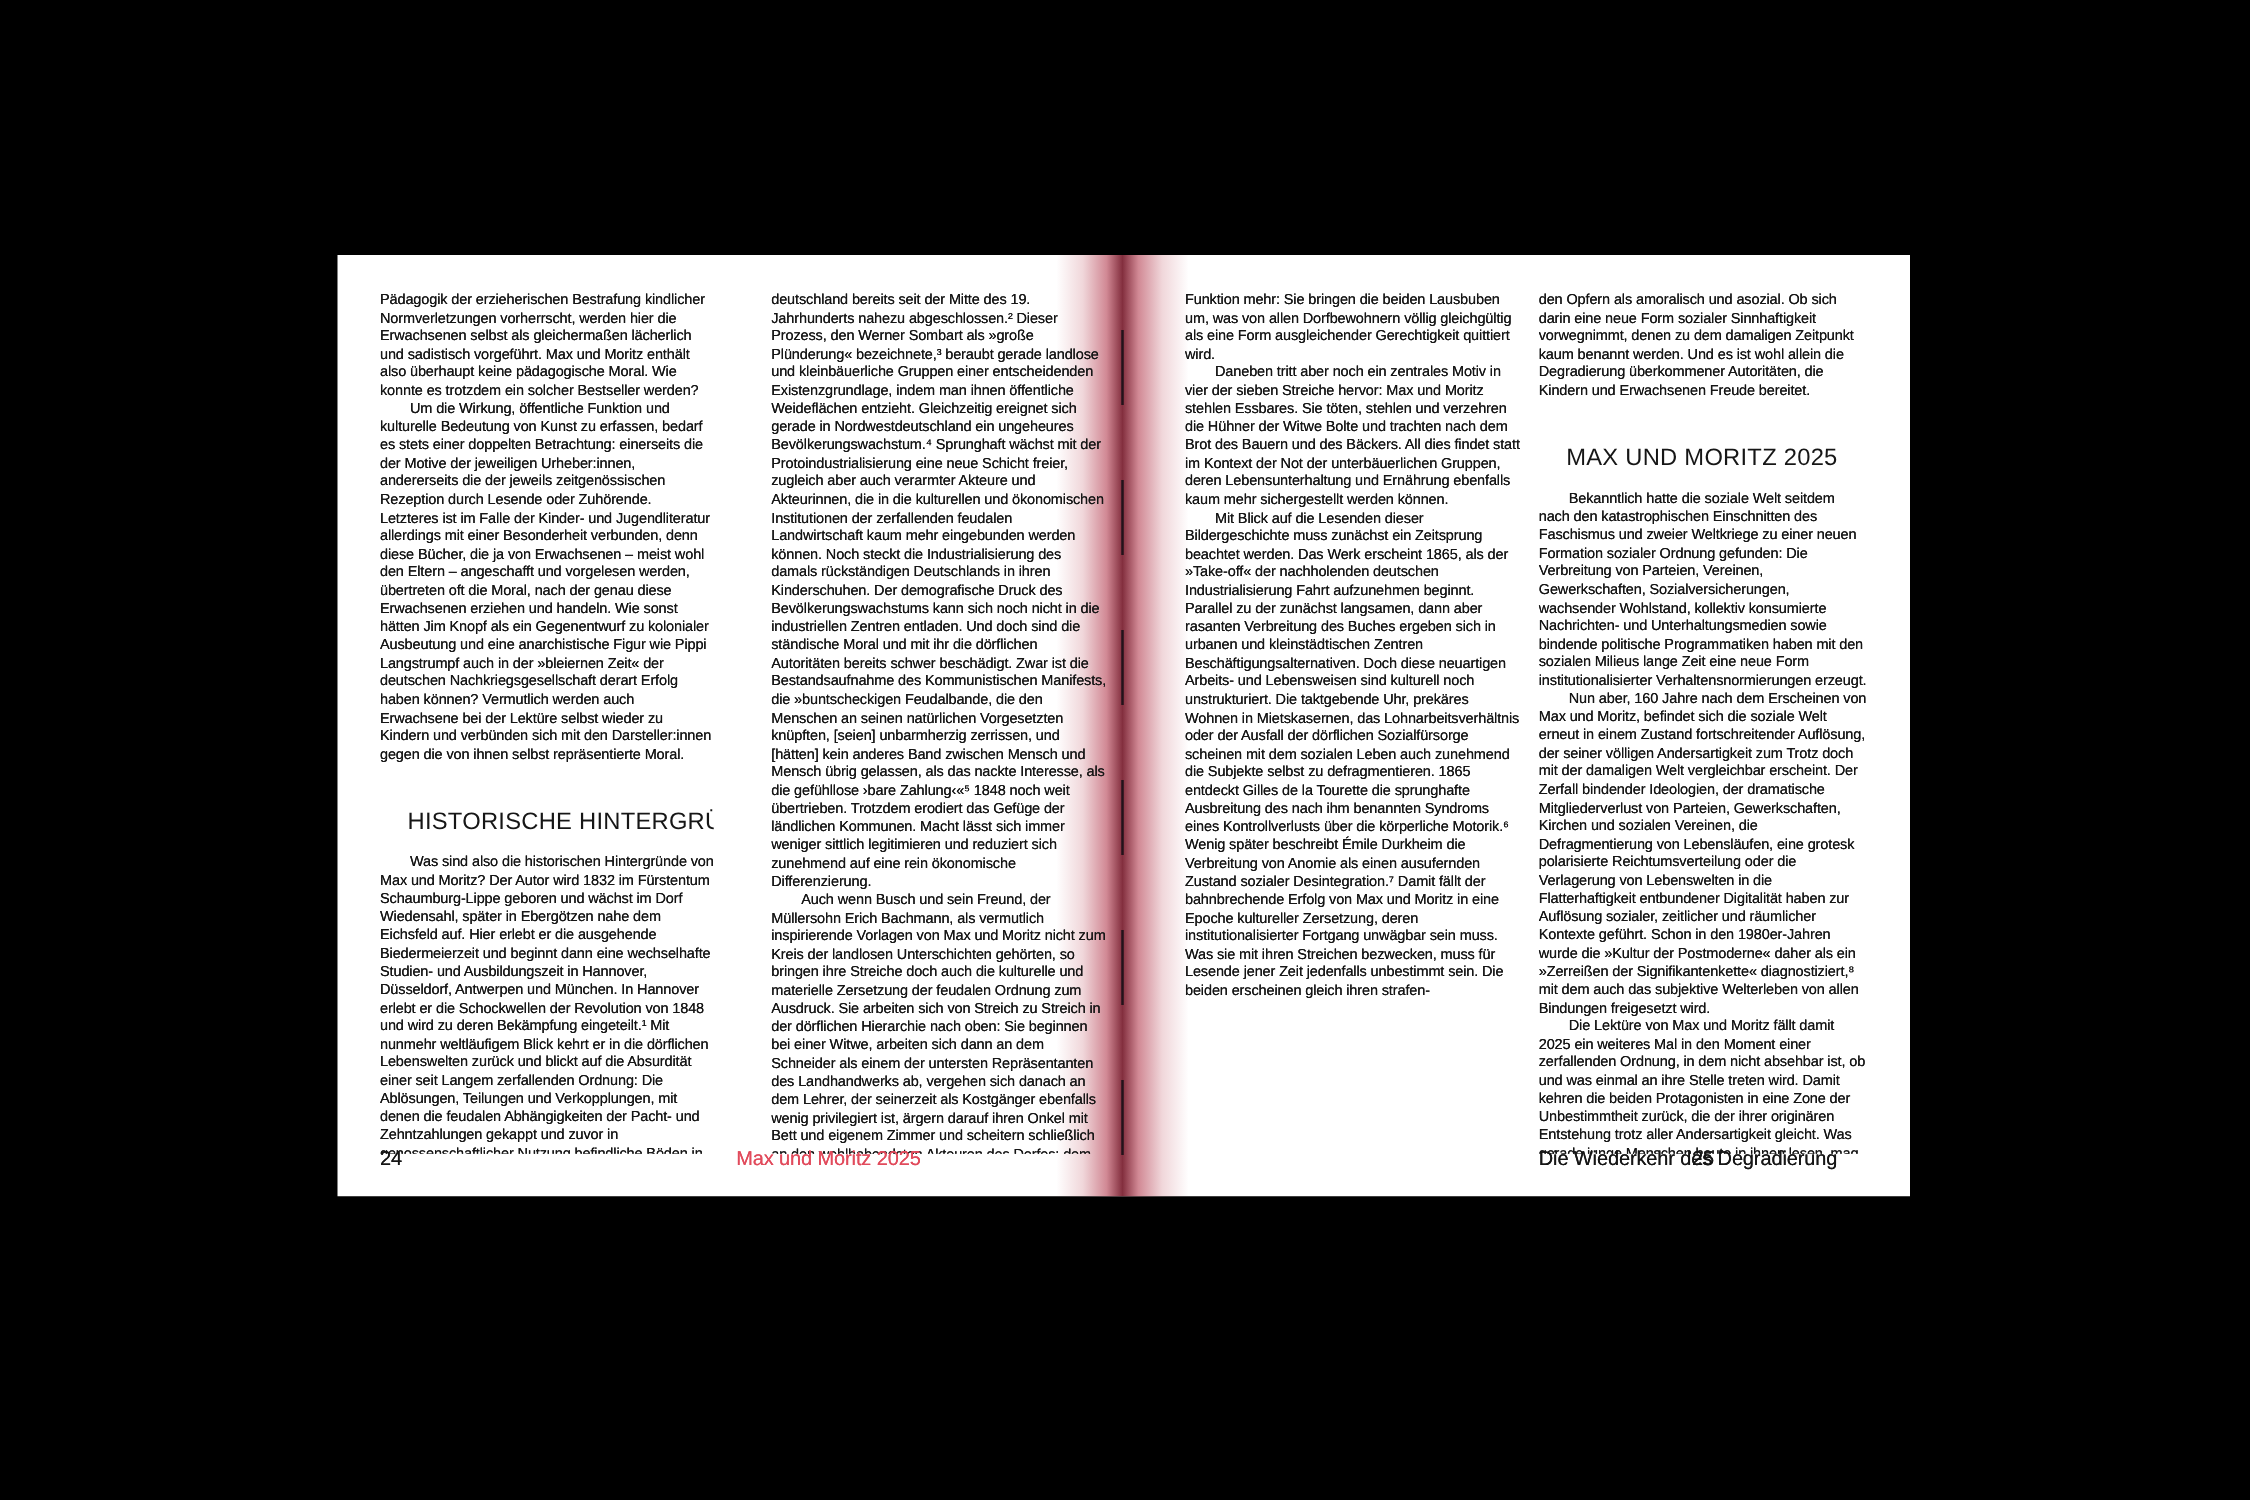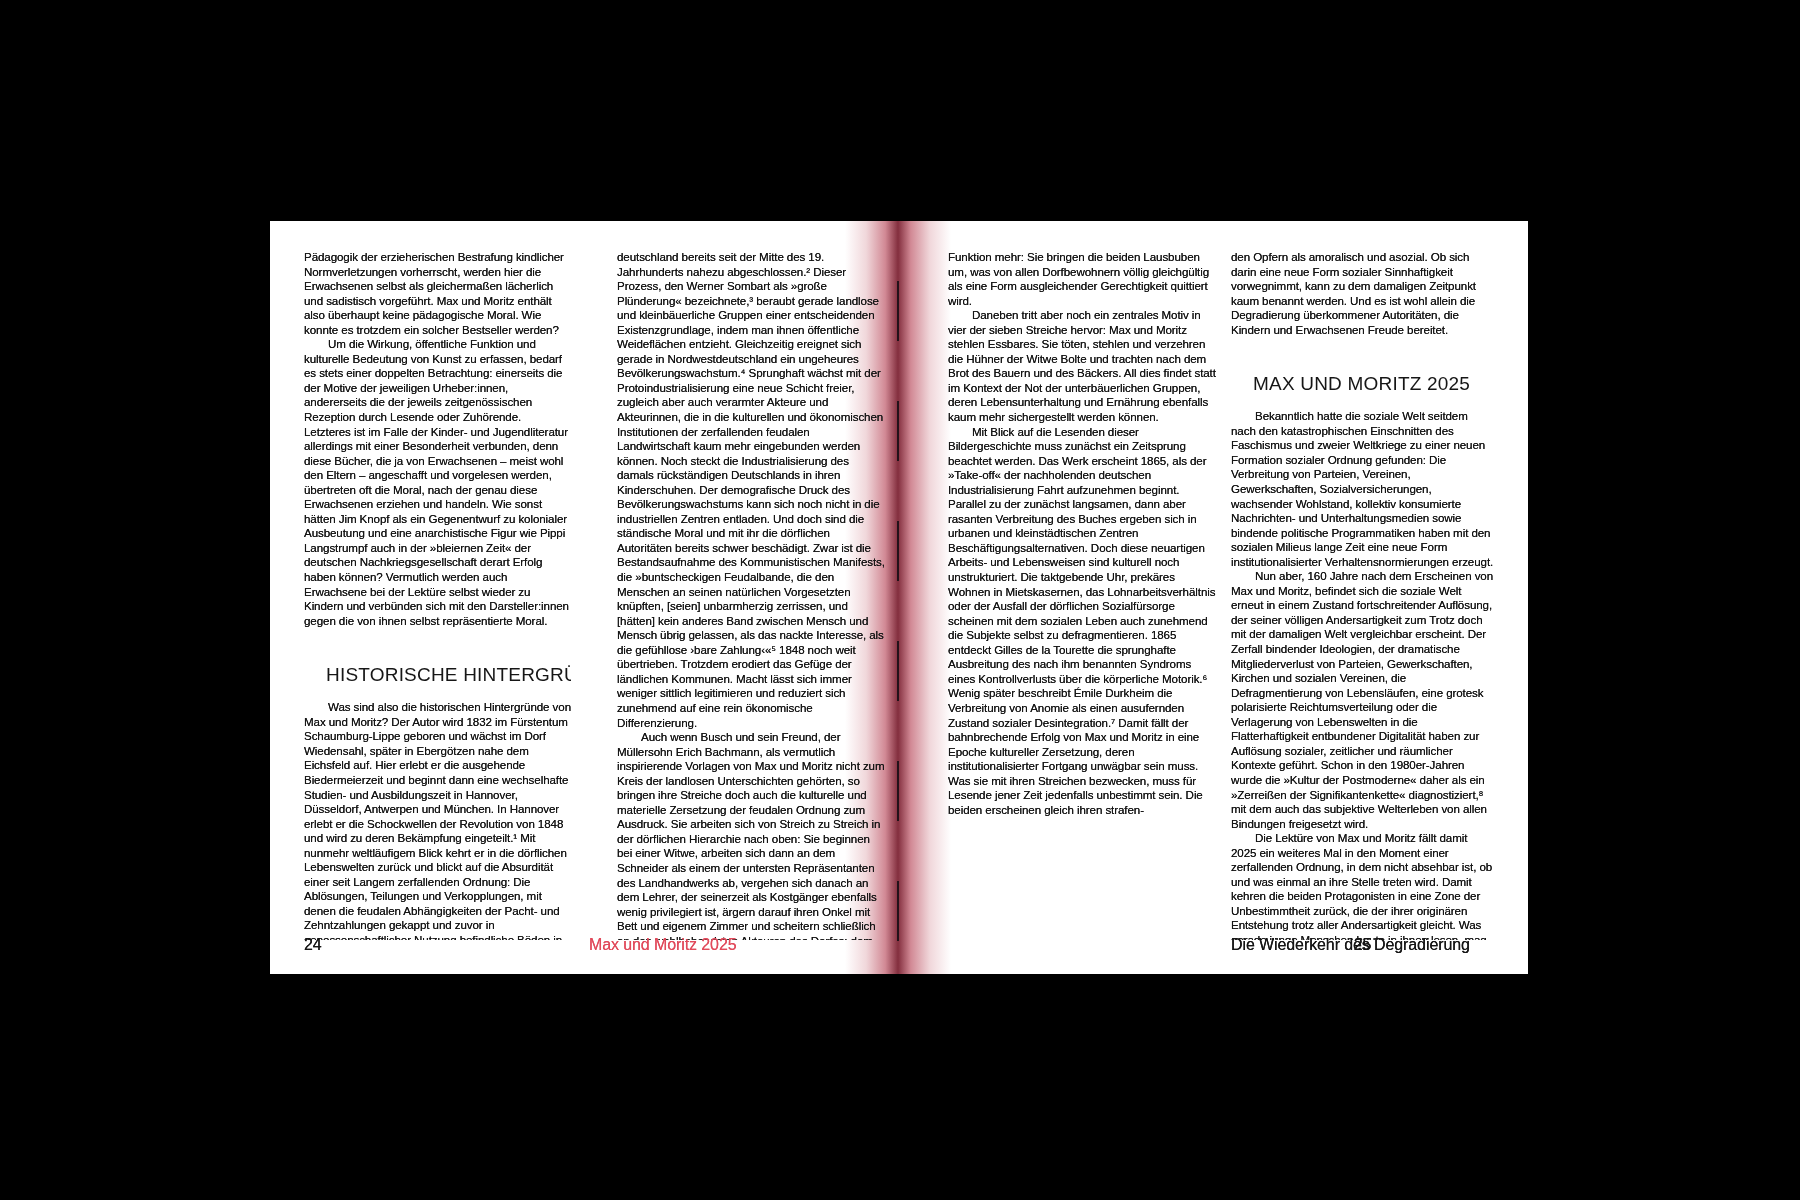--- a/index.html
+++ b/index.html
@@ -14,21 +14,21 @@
   }
   html,body{margin:0;padding:0;}
   body{
     width:1800px;height:1200px;
     background:var(--canvas_bg);
     position:relative;
     overflow:hidden;
     font-family:"Liberation Sans","DejaVu Sans",sans-serif;
   }
   .spread{
-    position:absolute;left:270px;top:221px;
+    position:absolute;left:270px;top:204px;
     width:1258px;height:753px;
     background:var(--page_bg);
   }
   .column{
     position:absolute;top:29px;height:690px;
     overflow:hidden;
     font-size:11.6px;
     line-height:14.55px;
     letter-spacing:-0.1px;
     font-weight:500;
@@ -118,21 +118,21 @@
       <p class="indent">Auch wenn Busch und sein Freund, der Müllersohn Erich Bachmann, als vermutlich inspirierende Vorlagen von Max und Moritz nicht zum Kreis der landlosen Unterschichten gehörten, so bringen ihre Streiche doch auch die kulturelle und materielle Zersetzung der feudalen Ordnung zum Ausdruck. Sie arbeiten sich von Streich zu Streich in der dörflichen Hierarchie nach oben: Sie beginnen bei einer Witwe, arbeiten sich dann an dem Schneider als einem der untersten Repräsentanten des Landhandwerks ab, vergehen sich danach an dem Lehrer, der seinerzeit als Kostgänger ebenfalls wenig privilegiert ist, ärgern darauf ihren Onkel mit Bett und eigenem Zimmer und scheitern schließlich an den wohlhabendsten Akteuren des Dorfes: dem Bäcker, dem nach Meierrecht wohlbegütertem Bauern und schließlich dem Müller. Deren brutale Reaktion hat dann keinerlei erzieherische</p>
     </div>
 
   <div id="col-right-1" class="column">
       <p>Funktion mehr: Sie bringen die beiden Lausbuben um, was von allen Dorfbewohnern völlig gleichgültig als eine Form ausgleichender Gerechtigkeit quittiert wird.</p>
       <p class="indent">Daneben tritt aber noch ein zentrales Motiv in vier der sieben Streiche hervor: Max und Moritz stehlen Essbares. Sie töten, stehlen und verzehren die Hühner der Witwe Bolte und trachten nach dem Brot des Bauern und des Bäckers. All dies findet statt im Kontext der Not der unterbäuerlichen Gruppen, deren Lebensunterhaltung und Ernährung ebenfalls kaum mehr sichergestellt werden können.</p>
       <p class="indent">Mit Blick auf die Lesenden dieser Bildergeschichte muss zunächst ein Zeitsprung beachtet werden. Das Werk erscheint 1865, als der »Take-off« der nachholenden deutschen Industrialisierung Fahrt aufzunehmen beginnt. Parallel zu der zunächst langsamen, dann aber rasanten Verbreitung des Buches ergeben sich in urbanen und kleinstädtischen Zentren Beschäftigungsalternativen. Doch diese neuartigen Arbeits- und Lebensweisen sind kulturell noch unstrukturiert. Die taktgebende Uhr, prekäres Wohnen in Mietskasernen, das Lohnarbeitsverhältnis oder der Ausfall der dörflichen Sozialfürsorge scheinen mit dem sozialen Leben auch zunehmend die Subjekte selbst zu defragmentieren. 1865 entdeckt Gilles de la Tourette die sprunghafte Ausbreitung des nach ihm benannten Syndroms eines Kontrollverlusts über die körperliche Motorik.⁶ Wenig später beschreibt Émile Durkheim die Verbreitung von Anomie als einen ausufernden Zustand sozialer Desintegration.⁷ Damit fällt der bahnbrechende Erfolg von Max und Moritz in eine Epoche kultureller Zersetzung, deren institutionalisierter Fortgang unwägbar sein muss. Was sie mit ihren Streichen bezwecken, muss für Lesende jener Zeit jedenfalls unbestimmt sein. Die beiden erscheinen gleich ihren strafen-</p>
     </div>
 
   <div id="col-right-2" class="column">
-      <p>den Opfern als amoralisch und asozial. Ob sich darin eine neue Form sozialer Sinnhaftigkeit vorwegnimmt, kann zu dem damaligen Zeitpunkt kaum benannt werden. Und es ist wohl allein die Degradierung überkommener Autoritäten, die Kindern und Erwachsenen Freude bereitet.</p>
+      <p>den Opfern als amoralisch und asozial. Ob sich darin eine neue Form sozialer Sinnhaftigkeit vorwegnimmt, denen zu dem damaligen Zeitpunkt kaum benannt werden. Und es ist wohl allein die Degradierung überkommener Autoritäten, die Kindern und Erwachsenen Freude bereitet.</p>
       <h2>MAX UND MORITZ 2025</h2>
       <p class="indent">Bekanntlich hatte die soziale Welt seitdem nach den katastrophischen Einschnitten des Faschismus und zweier Weltkriege zu einer neuen Formation sozialer Ordnung gefunden: Die Verbreitung von Parteien, Vereinen, Gewerkschaften, Sozialversicherungen, wachsender Wohlstand, kollektiv konsumierte Nachrichten- und Unterhaltungsmedien sowie bindende politische Programmatiken haben mit den sozialen Milieus lange Zeit eine neue Form institutionalisierter Verhaltensnormierungen erzeugt.</p>
       <p class="indent">Nun aber, 160 Jahre nach dem Erscheinen von Max und Moritz, befindet sich die soziale Welt erneut in einem Zustand fortschreitender Auflösung, der seiner völligen Andersartigkeit zum Trotz doch mit der damaligen Welt vergleichbar erscheint. Der Zerfall bindender Ideologien, der dramatische Mitgliederverlust von Parteien, Gewerkschaften, Kirchen und sozialen Vereinen, die Defragmentierung von Lebensläufen, eine grotesk polarisierte Reichtumsverteilung oder die Verlagerung von Lebenswelten in die Flatterhaftigkeit entbundener Digitalität haben zur Auflösung sozialer, zeitlicher und räumlicher Kontexte geführt. Schon in den 1980er-Jahren wurde die »Kultur der Postmoderne« daher als ein »Zerreißen der Signifikantenkette« diagnostiziert,⁸ mit dem auch das subjektive Welterleben von allen Bindungen freigesetzt wird.</p>
       <p class="indent">Die Lektüre von Max und Moritz fällt damit 2025 ein weiteres Mal in den Moment einer zerfallenden Ordnung, in dem nicht absehbar ist, ob und was einmal an ihre Stelle treten wird. Damit kehren die beiden Protagonisten in eine Zone der Unbestimmtheit zurück, die der ihrer originären Entstehung trotz aller Andersartigkeit gleicht. Was gerade junge Menschen heute in ihnen lesen, mag abseits verbrämter Kindheitsnostalgie doch vielleicht Aufschluss über die Gestalt einer kommenden kulturellen Epoche geben, die allen drohenden Katastrophen zum Trotz womöglich jetzt schon entsteht.</p>
     </div>
 
   <div id="footer-page-left" class="footer-item">24</div>
 
   <div id="footer-chapter" class="footer-item">Max und Moritz 2025</div>
 

